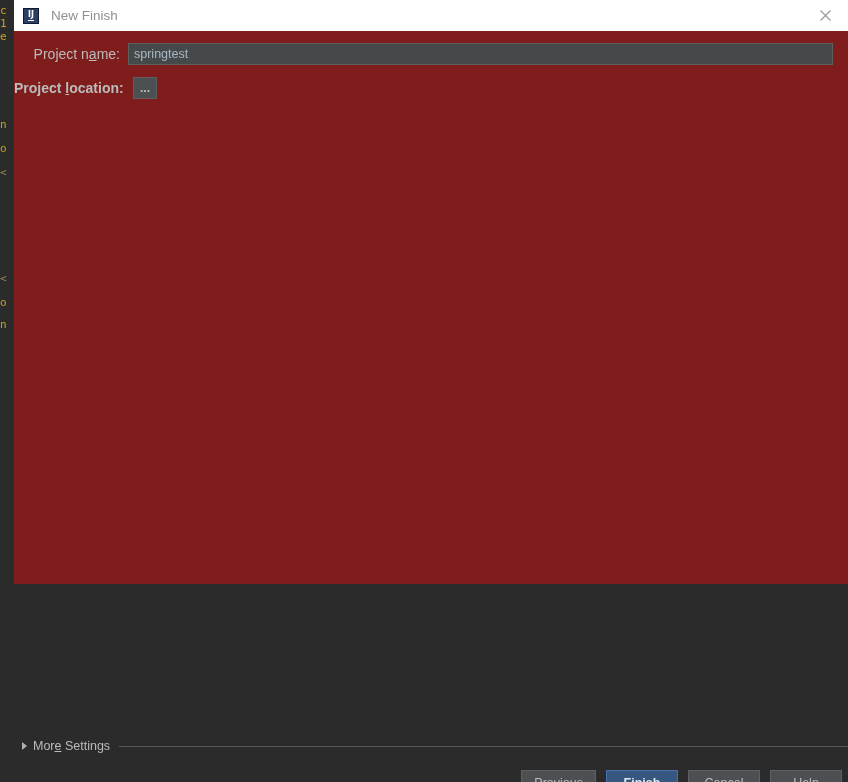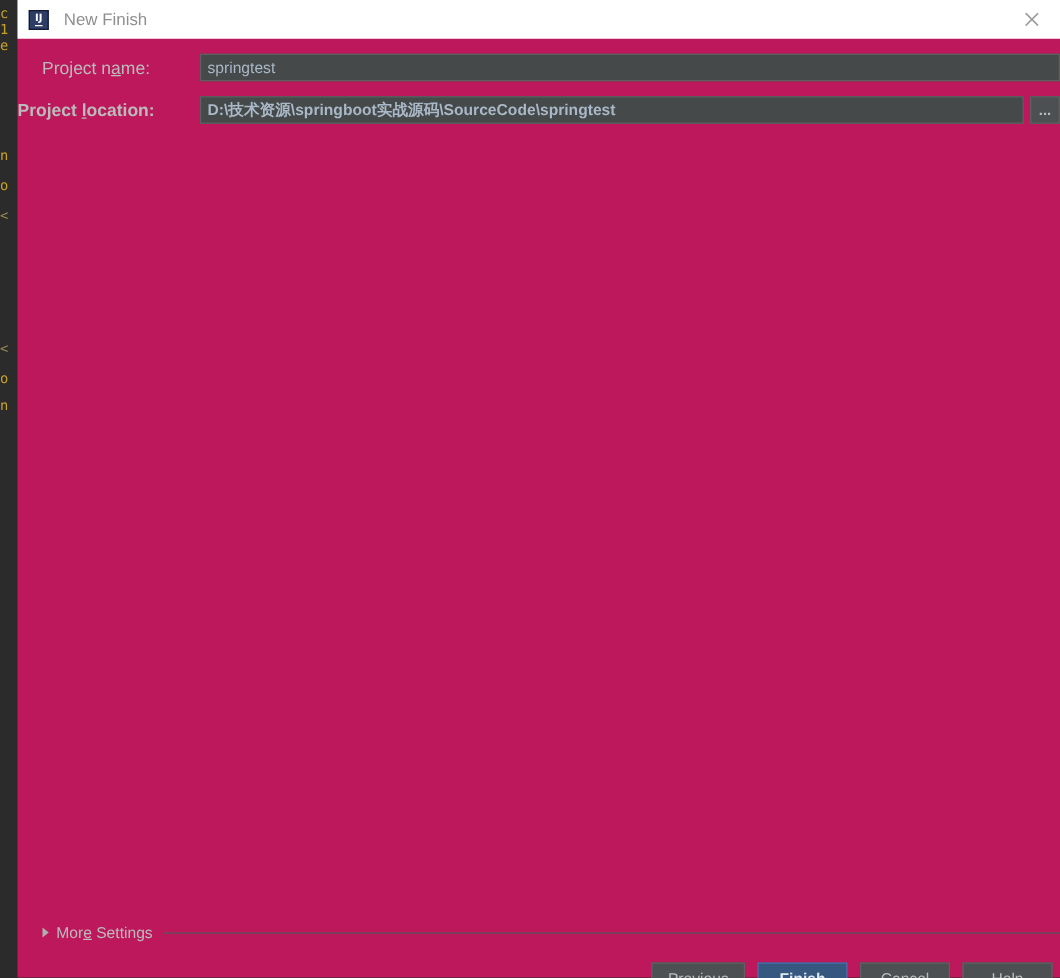--- a/index.html
+++ b/index.html
@@ -40,22 +40,22 @@
     color: #5c5c5c;
     white-space: pre;
   }
 
   
   #dialog {
     position: absolute;
     left: 14px;
     top: 0;
     width: 834px;
-    height: 782px;
-    background: #be185d;
+    height: 584px;
+    background: #7f1d1d;
     box-sizing: border-box;
   }
 
   
   #titlebar {
     position: relative;
     height: 31px;
     background: #ffffff;
     display: flex;
     align-items: center;
@@ -138,21 +138,20 @@
     border: 1px solid #5e6060;
     box-sizing: border-box;
     display: flex;
     align-items: center;
     padding: 0 5px;
     color: #a9b7c6;
     font-size: 12.5px;
     white-space: nowrap;
     overflow: hidden;
     cursor: text;
-    margin-left: 32px;
   }
   #project-name-field {
     width: 705px;
   }
   #project-location-field {
     width: 669px;
   }
   #browse-button {
     width: 24px;
     height: 22px;
@@ -166,21 +165,21 @@
     color: #bbbbbb;
     font-size: 12px;
     line-height: 8px;
     cursor: pointer;
     flex: none;
   }
 
   
   #more-settings-row {
     position: absolute;
-    left: 12px;
+    left: 0;
     right: 0;
     top: 702px;
     height: 26px;
     display: flex;
     align-items: center;
     padding-left: 8px;
     box-sizing: border-box;
   }
   #more-settings-toggle {
     display: flex;
@@ -274,23 +273,20 @@
 
     <div class="form-row" id="row-name">
       <div class="form-label"><span>Project n</span><u>a</u><span>me:</span></div>
       <div class="text-field" id="project-name-field">
         <span>springtest</span>
       </div>
     </div>
 
     <div class="form-row" id="row-loc">
       <div class="form-label"><span>Project </span><u>l</u><span>ocation:</span></div>
-      <div class="text-field" id="project-location-field">
-        <span>D:\技术资源\springboot实战源码\SourceCode\springtest</span>
-      </div>
       <div id="browse-button">...</div>
     </div>
 
     <div id="more-settings-row">
       <div id="more-settings-toggle">
         <span id="more-settings-arrow"></span>
         <span id="more-settings-label"><span>Mor</span><u>e</u><span> Settings</span></span>
       </div>
       <div id="more-settings-rule"></div>
     </div>

